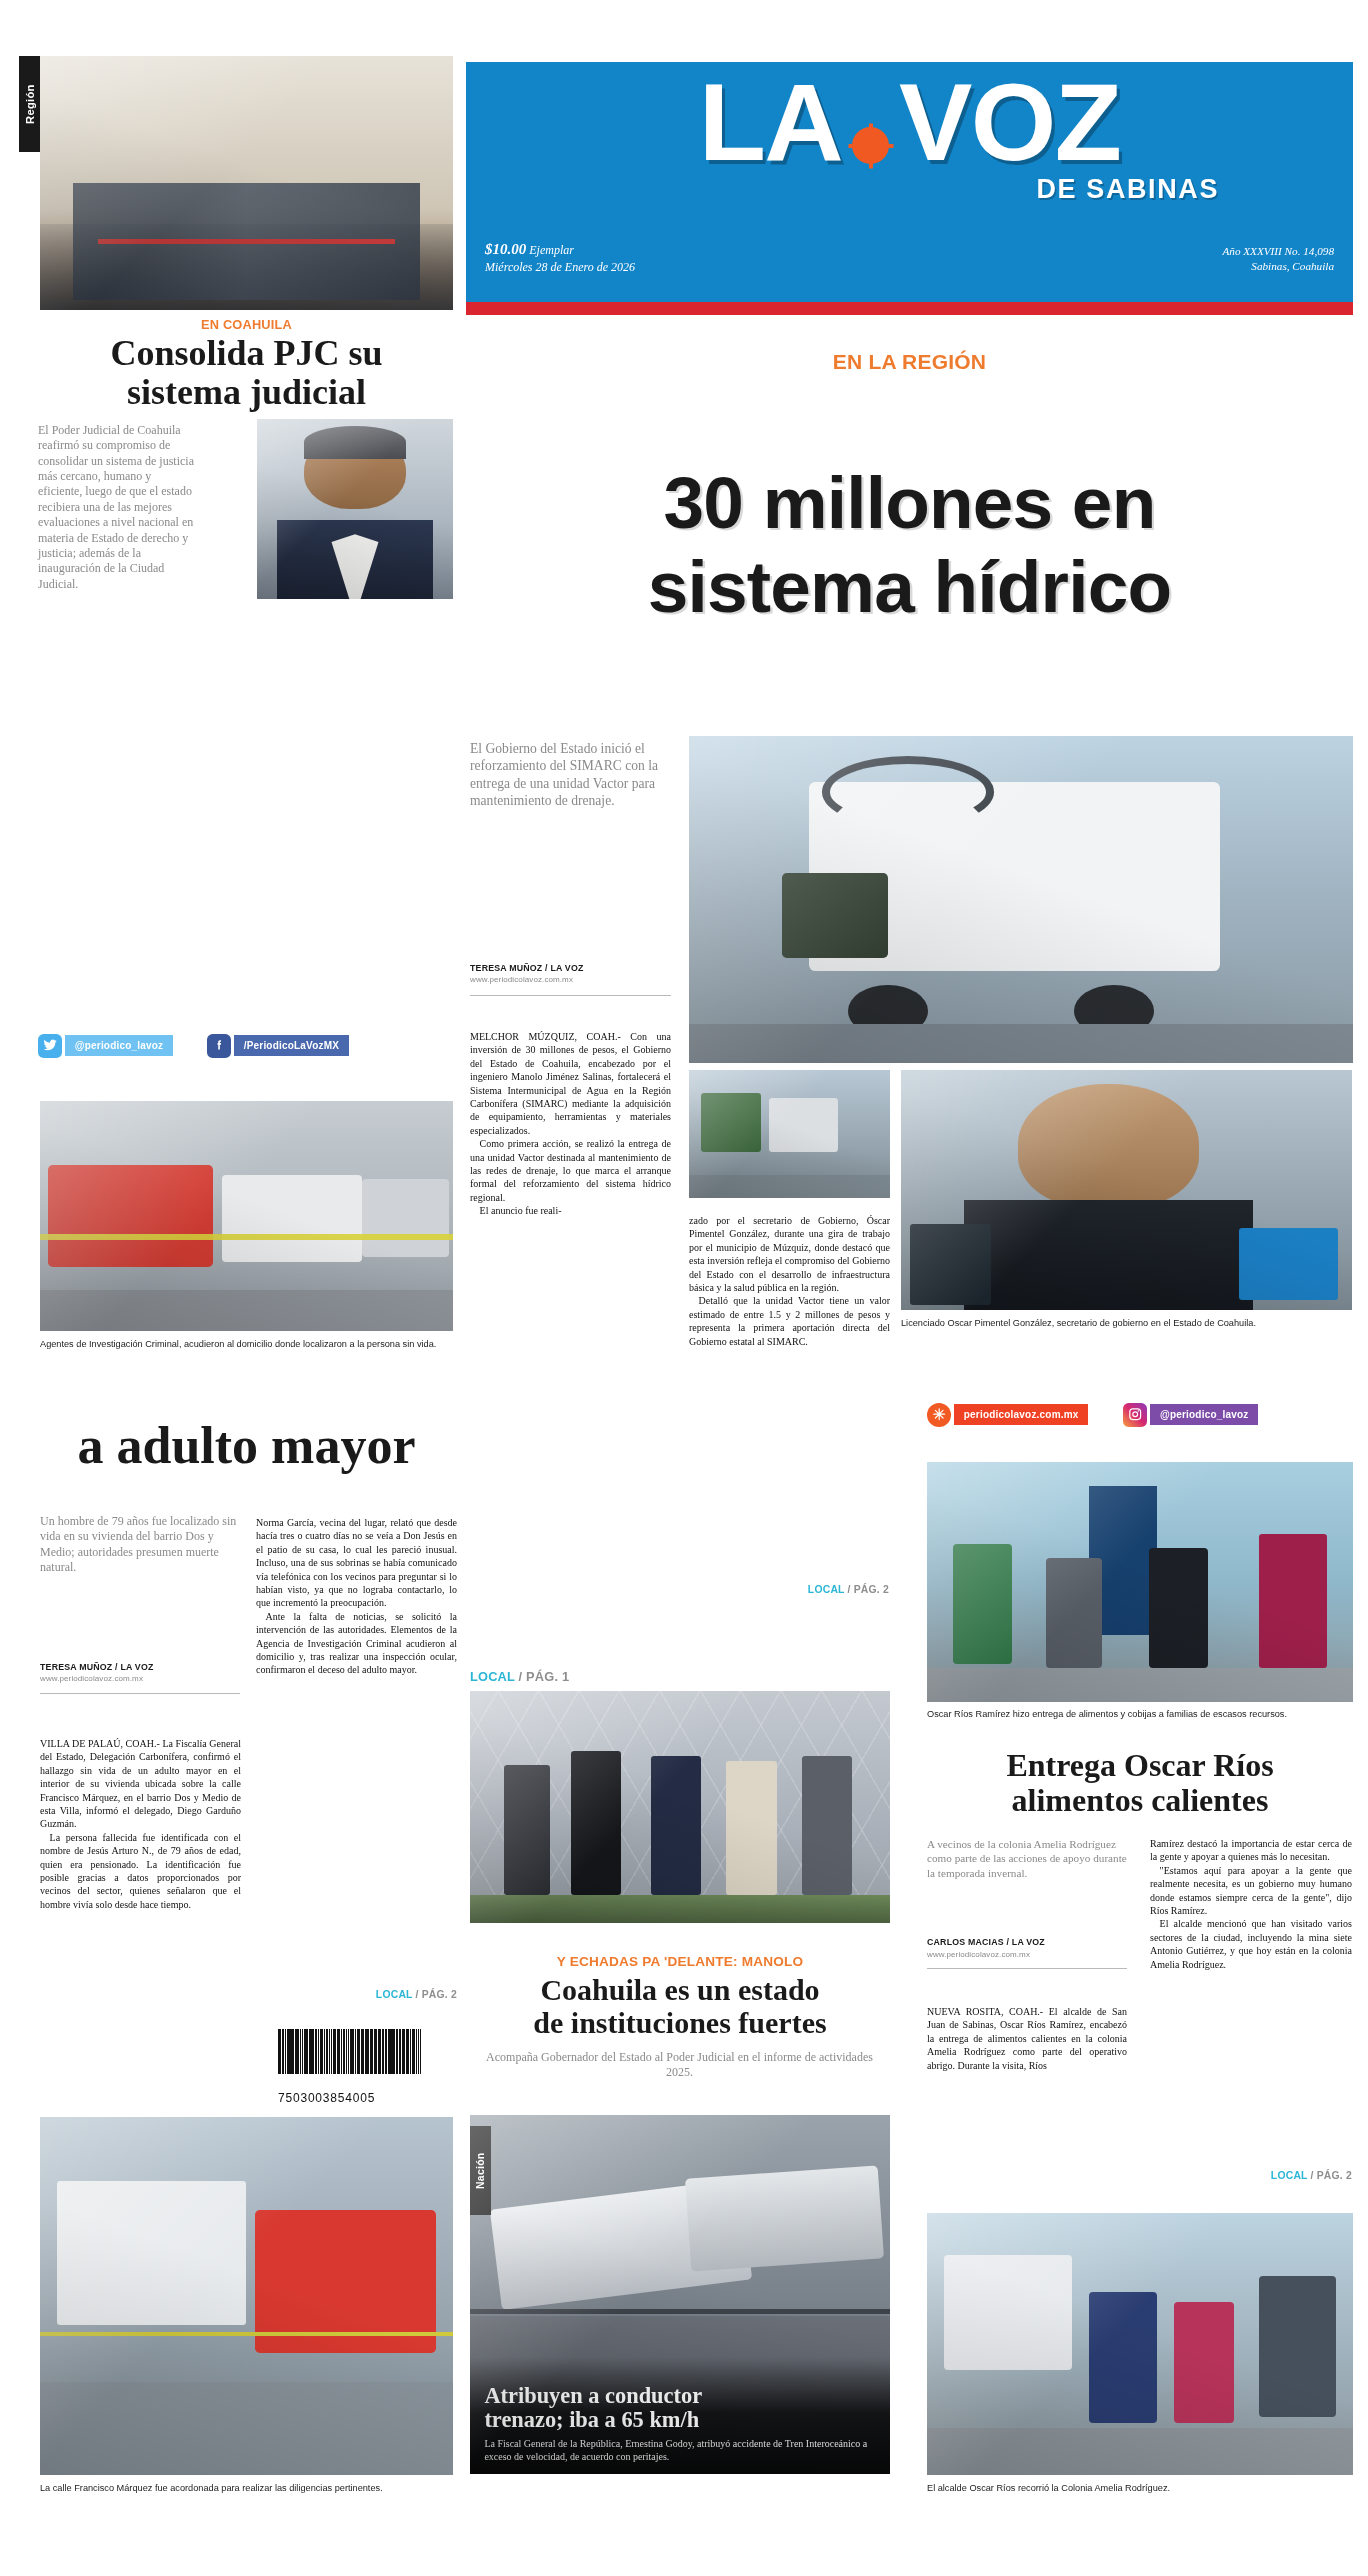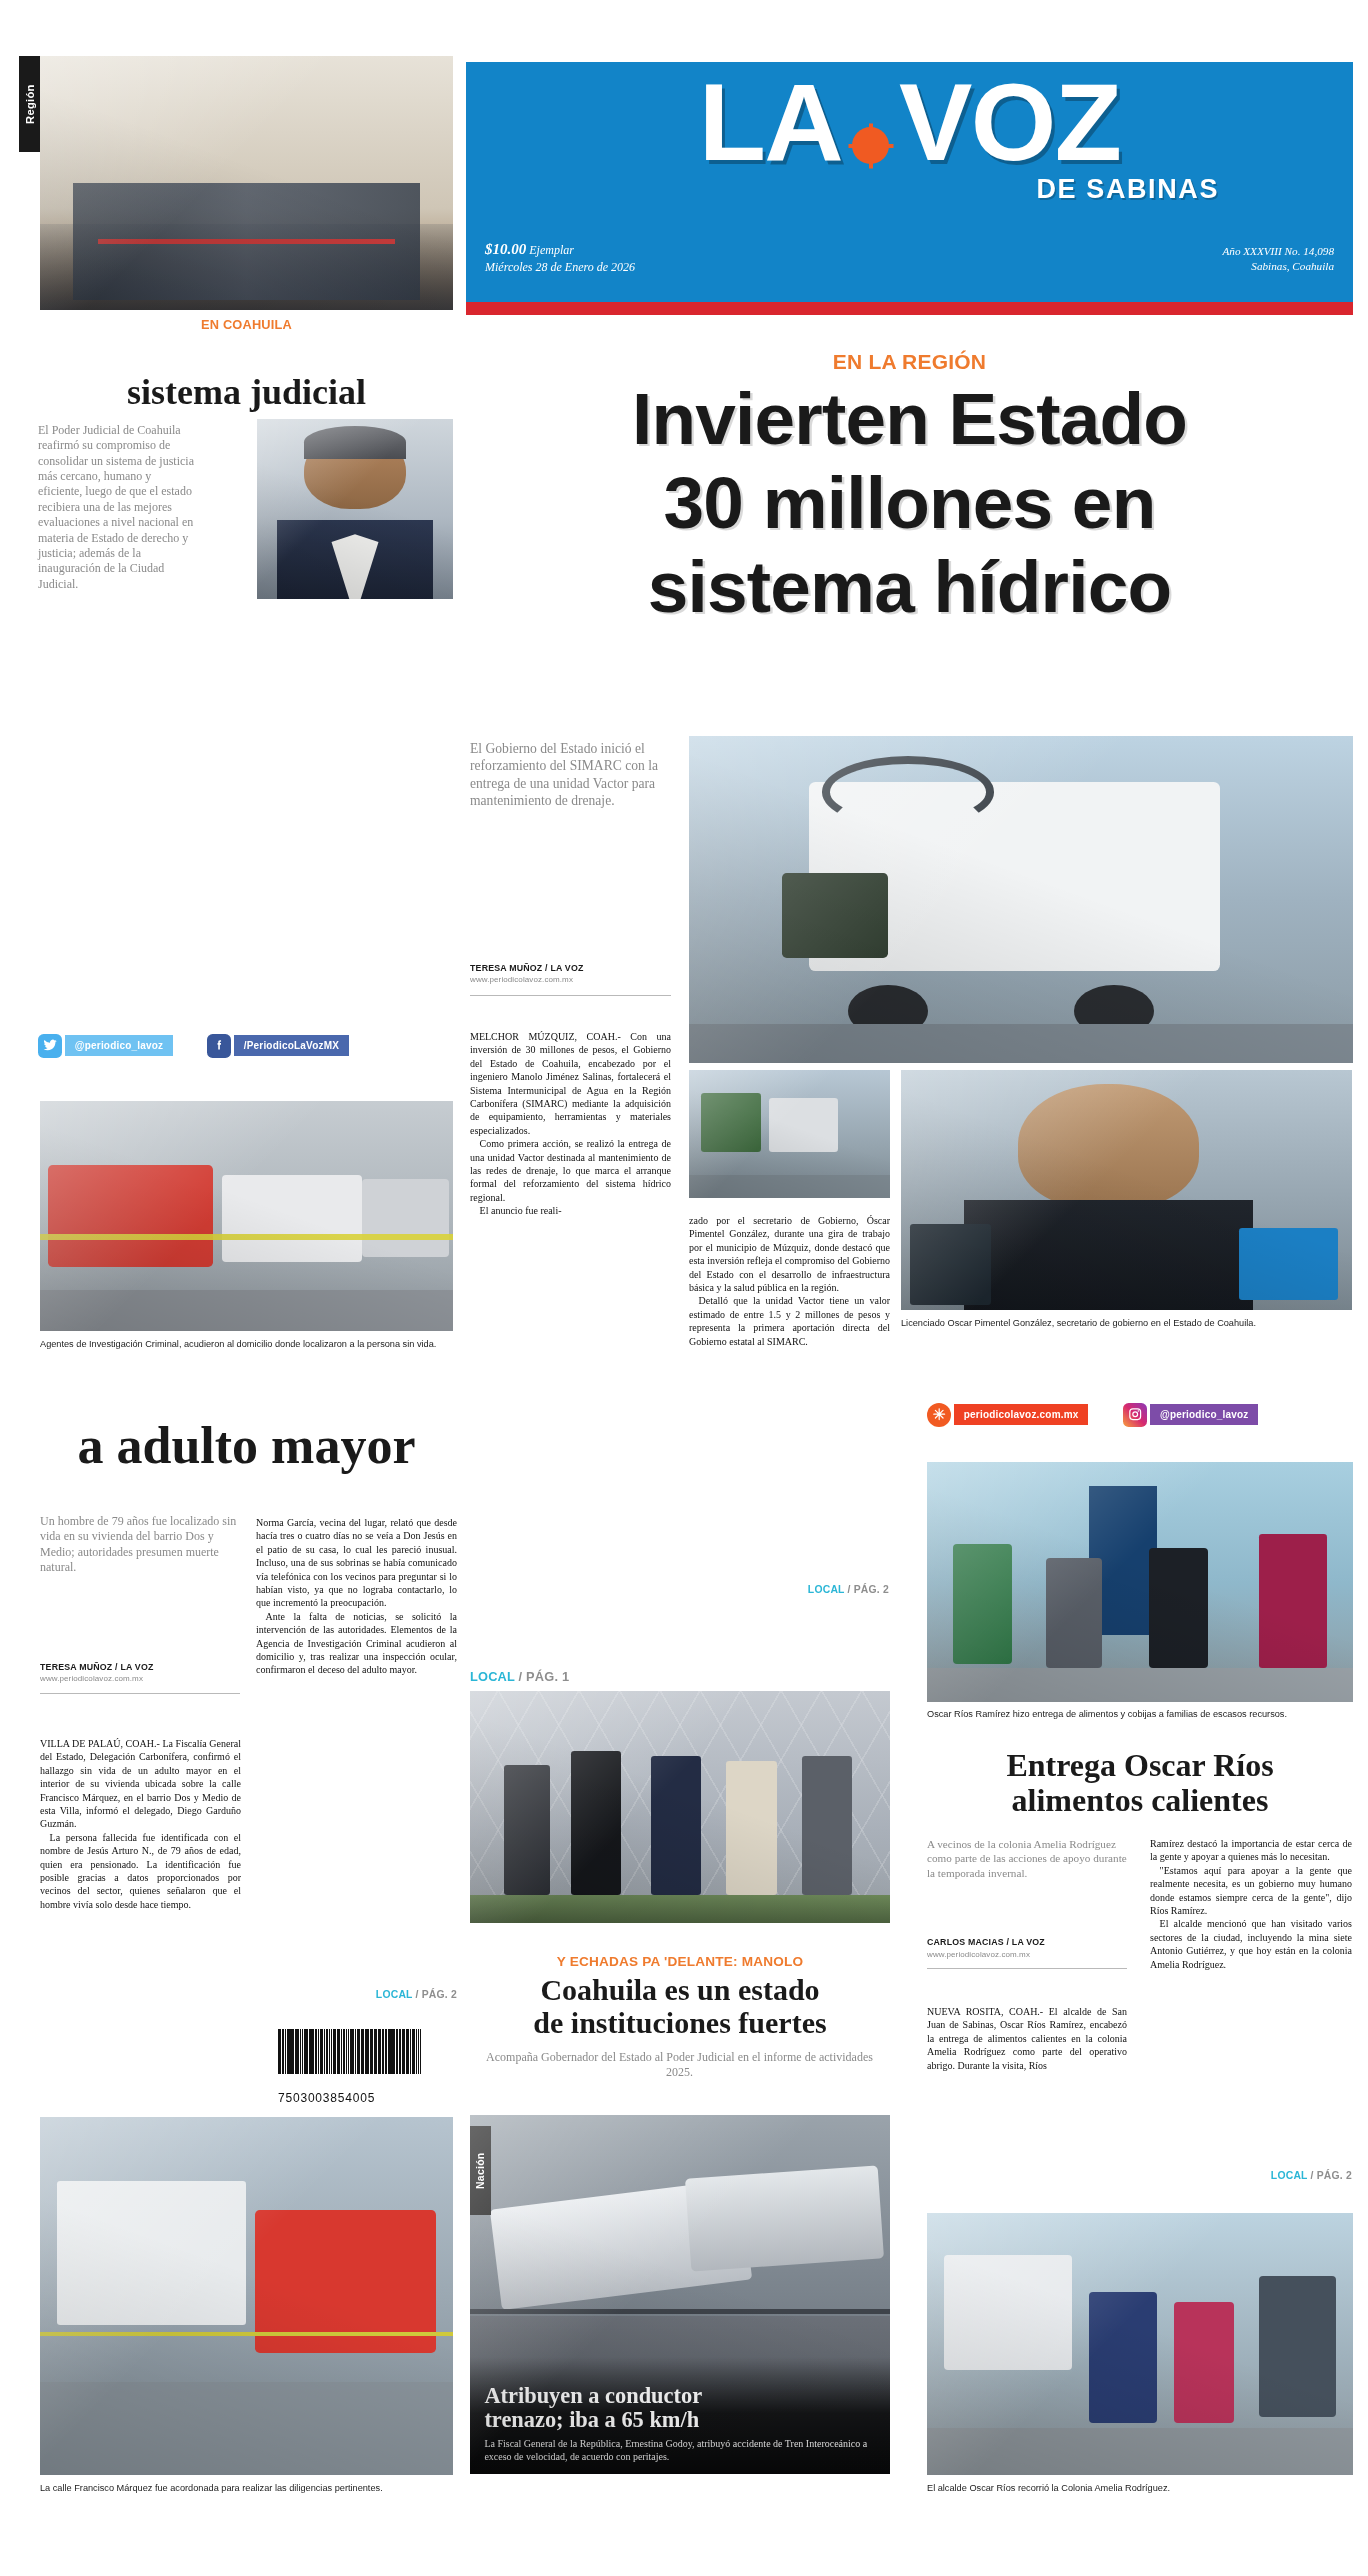--- a/index.html
+++ b/index.html
@@ -242,20 +242,21 @@
 
   <div class="ph court" style="position:absolute; left:40px; top:56px; width:413px; height:254px;">
     <div style="position:absolute; left:0; right:0; bottom:0; height:34%;
                 background:linear-gradient(180deg,rgba(40,50,65,.15),rgba(30,40,55,.75));"></div>
     <div style="position:absolute; left:8%; bottom:4%; width:84%; height:46%;
                 background:linear-gradient(90deg,#2e3846,#46505f,#2e3846); opacity:.8;"></div>
     <div style="position:absolute; left:14%; bottom:26%; width:72%; height:4.8px; background:#c43b3b;"></div>
   </div>
 
   <div class="kicker" style="position:absolute; left:40px; top:317px; width:413px; font-size:12.8px;">EN COAHUILA</div>
+  <div class="serif-head" style="position:absolute; left:29px; top:335px; width:435px; font-size:36px;">Consolida PJC su</div>
   <div class="serif-head" style="position:absolute; left:29px; top:374px; width:435px; font-size:36px;">sistema judicial</div>
 
   <div class="deck" style="position:absolute; left:38px; top:423px; width:157px; font-size:12px;">El Poder Judicial de Coahuila reafirmó su compromiso de consolidar un sistema de justicia más cercano, humano y eficiente, luego de que el estado recibiera una de las mejores evaluaciones a nivel nacional en materia de Estado de derecho y justicia; además de la inauguración de la Ciudad Judicial.</div>
   <div class="ph" style="position:absolute; left:257px; top:419px; width:196px; height:180px;
               background:linear-gradient(180deg,#cfd6dc 0%,#aeb8c2 55%,#7d8894 100%);">
     <div style="position:absolute; left:24%; top:8%; width:52%; height:42%; border-radius:50% 50% 45% 45%;
                 background:linear-gradient(180deg,#b4865f,#8d6744);"></div>
     <div style="position:absolute; left:24%; top:4%; width:52%; height:18%; border-radius:50% 50% 0 0;
                 background:linear-gradient(180deg,#6f7176,#4b4d52);"></div>
     <div style="position:absolute; left:10%; bottom:0; width:80%; height:44%;
@@ -402,22 +403,20 @@
       <div>Miércoles 28 de Enero de 2026</div>
     </div>
     <div class="mh-right">
       <div>Año XXXVIII No.  14,098</div>
       <div>Sabinas, Coahuila</div>
     </div>
   </div>
   <div class="mh-redbar"></div>
 
   <div class="kicker" style="position:absolute; left:466px; top:350px; width:887px; font-size:21px;">EN LA REGIÓN</div>
-  <div class="serif-head" style="position:absolute; left:466px; top:382px; width:887px; font-size:73px; letter-spacing:-0.8px;
-              font-family:'Liberation Sans', sans-serif; text-shadow:2.4px 2.4px 0 rgba(0,0,0,.15);">Invierten Estado</div>
   <div class="serif-head" style="position:absolute; left:466px; top:466px; width:887px; font-size:73px; letter-spacing:-0.8px;
               font-family:'Liberation Sans', sans-serif; text-shadow:2.4px 2.4px 0 rgba(0,0,0,.15);">30 millones en</div>
   <div class="serif-head" style="position:absolute; left:466px; top:550px; width:887px; font-size:73px; letter-spacing:-0.8px;
               font-family:'Liberation Sans', sans-serif; text-shadow:2.4px 2.4px 0 rgba(0,0,0,.15);">sistema hídrico</div>
 
   <div class="deck" style="position:absolute; left:470px; top:740px; width:201px; font-size:13.6px;">El Gobierno del Estado inició el reforzamiento del SIMARC con la entrega de una unidad Vactor para mantenimiento de drenaje.</div>
   <div class="byline" style="position:absolute; left:470px; top:963px; width:201px;">TERESA MUÑOZ / LA VOZ</div>
   <div class="byurl" style="position:absolute; left:470px; top:975px; width:201px;">www.periodicolavoz.com.mx</div>
   <div class="rule" style="position:absolute; left:470px; top:995px; width:201px;"></div>
 

